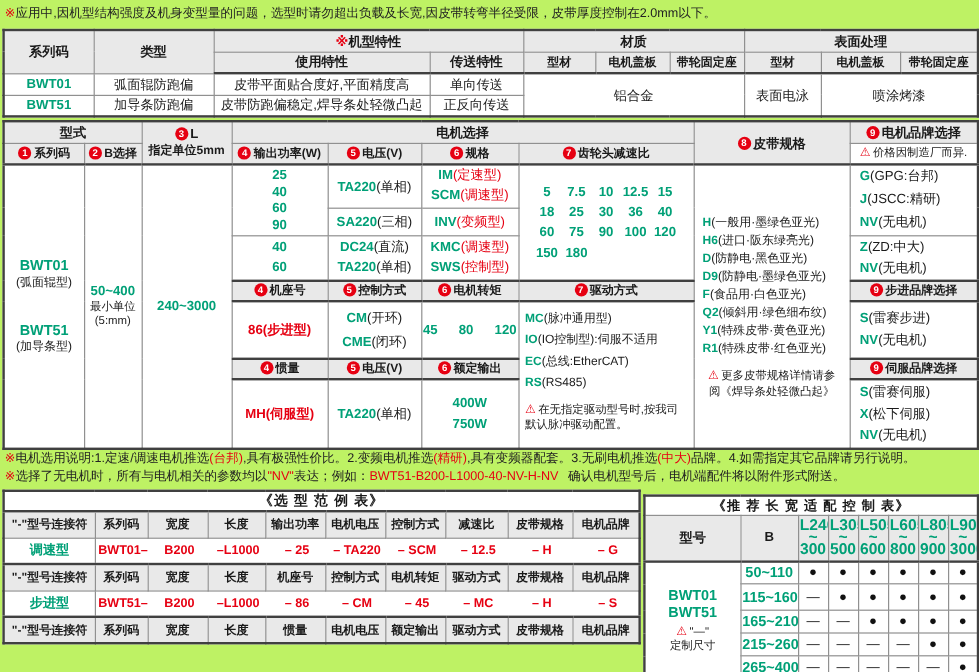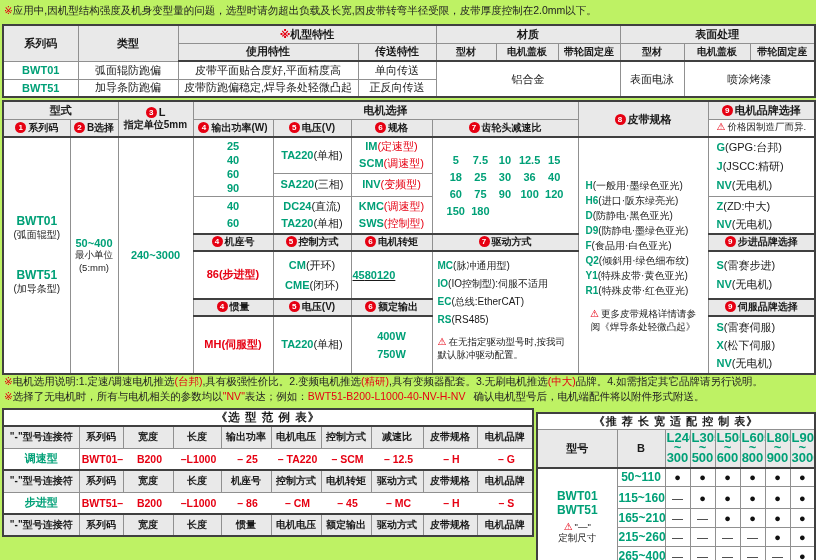--- a/index.html
+++ b/index.html
@@ -24,21 +24,21 @@
   .lh17{line-height:17px;}
   .lh18{line-height:18px;}
   .lh19{line-height:19px;}
   .leftcell{text-align:left;padding-left:7px;}
   .gear{display:grid;grid-template-columns:repeat(5,1fr);row-gap:5px;padding:0 10px;}
   .gear span{color:#00a077;font-weight:bold;}
   .bitem{font-size:10px;line-height:15px;text-align:left;padding-left:6px;white-space:nowrap;}
   .bnote{font-size:9.5px;line-height:13px;margin-top:9px;text-align:center;}
   .ditem{font-size:10px;line-height:18px;text-align:left;padding-left:4px;white-space:nowrap;}
   .dnote{font-size:9.5px;line-height:13px;text-align:left;padding:6px 2px 0 4px;}
-  .torq{display:flex;justify-content:flex-start;align-items:center;text-decoration:underline;}
+  .torq{display:flex;justify-content:space-between;align-items:center;}
   .ttl{font-weight:bold;font-size:11.5px;letter-spacing:1px;background:#fff;}
   .exh td{background:#e9e9e9;font-weight:bold;font-size:10px;border-top:2px solid #404040;}
   .exgrid{display:grid;grid-template-columns:44px 50px 48px 50px 50px 50px 52px 54px 56px;align-items:center;height:100%;}
   .exgrid span{color:#e60012;font-weight:bold;font-size:10.5px;white-space:nowrap;}
   .lcol div{line-height:10px;color:#00a077;font-weight:bold;font-size:13px;}
   .bval{color:#00a077;font-weight:bold;font-size:12px;margin-top:27px;}
   .dotc{font-size:11px;color:#111;}
   .pricenote{font-size:9.5px;white-space:nowrap;padding:0;}
   .gap{height:26px;}
 </style>

